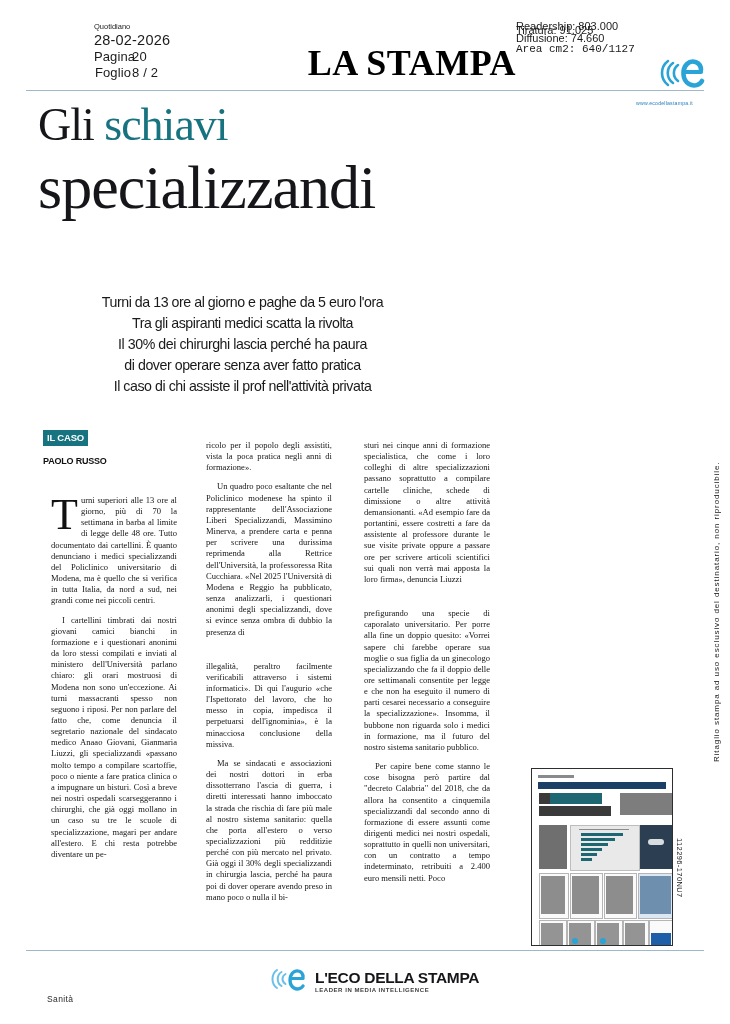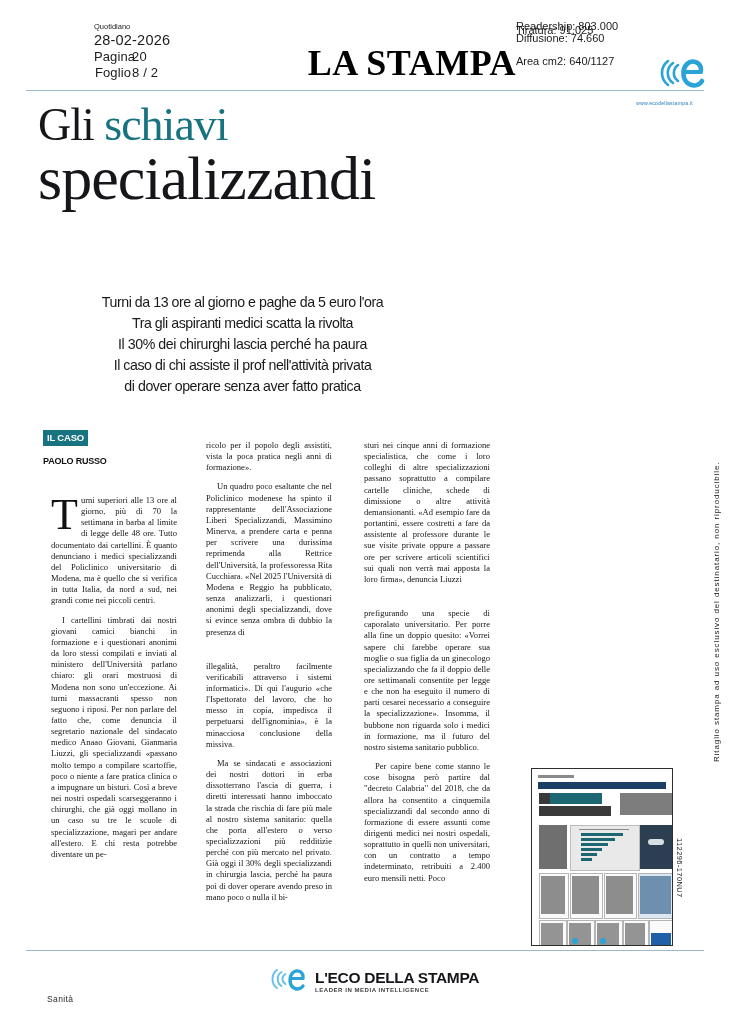--- a/index.html
+++ b/index.html
@@ -74,21 +74,21 @@
     position: absolute;
     left: 490px; top: 0px;
     width: 125px;
     font-size: 11px;
     color: #1b1b1b;
     line-height: 11px;
   }
   .meta-right .tight { position: relative; height: 11px; }
   .meta-right .tight .a { position: absolute; left: 0; top: -1px; }
   .meta-right .tight .b { position: absolute; left: 0; top: 3px; }
-  .meta-right .sp { margin-top: 12px; }
+  .meta-right .sp { margin-top: 0; font-family: Liberation Mono, monospace; }
 
   .eco-mark {
     position: absolute;
     left: 628px; top: 28px;
     width: 52px; height: 46px;
   }
   .eco-mark svg { display: block; }
 
   .eco-url {
     position: absolute;
@@ -108,21 +108,21 @@
   
   .headline {
     position: absolute;
     left: 38px; top: 104px;
     width: 520px;
     font-family: "Liberation Serif", serif;
     color: #16161a;
     line-height: .93;
   }
   .hl-line1 { font-size: 46px; letter-spacing: -1px; }
-  .hl-line2 { font-size: 62px; letter-spacing: -1px; margin-top: 3px; }
+  .hl-line2 { font-size: 62px; letter-spacing: -1px; margin-top: 12px; }
   .hl-accent { color: #17737f; }
 
   
   .subheads {
     position: absolute;
     left: 30px; top: 292px;
     width: 425px;
     text-align: center;
     font-family: Liberation Sans, sans-serif;
     font-size: 14.2px;
@@ -318,22 +318,22 @@
 
   <div class="headline">
     <div class="hl-line1"><span>Gli </span><span class="hl-accent">schiavi</span></div>
     <div class="hl-line2">specializzandi</div>
   </div>
 
   <div class="subheads">
     <div>Turni da 13 ore al giorno e paghe da 5 euro l'ora</div>
     <div>Tra gli aspiranti medici scatta la rivolta</div>
     <div>Il 30% dei chirurghi lascia perché ha paura</div>
+    <div>di dover operare senza aver fatto pratica</div>
     <div>Il caso di chi assiste il prof nell'attività privata</div>
-    <div>di dover operare senza aver fatto pratica</div>
   </div>
 
   <div class="tag">IL CASO</div>
   <div class="byline">PAOLO RUSSO</div>
 
   <div class="col" id="col1">
     <p class="noind"><span class="dropcap">T</span><span>urni superiori alle 13 ore al giorno, più di 70 la settimana in barba al limite di legge delle 48 ore. Tutto documentato dai cartellini. È quanto denunciano i medici specializzandi del Policlinico universitario di Modena, ma è quello che si verifica in tutta Italia, da nord a sud, nei grandi come nei piccoli centri.</span></p>
     <p>I cartellini timbrati dai nostri giovani camici bianchi in formazione e i questionari anonimi da loro stessi compilati e inviati al ministero dell'Università parlano chiaro: gli orari mostruosi di Modena non sono un'eccezione. Ai turni massacranti spesso non seguono i riposi. Per non parlare del fatto che, come denuncia il segretario nazionale del sindacato medico Anaao Giovani, Gianmaria Liuzzi, gli specializzandi «passano molto tempo a compilare scartoffie, poco o niente a fare pratica clinica o a impugnare un bisturi. Così a breve nei nostri ospedali scarseggeranno i chirurghi, che già oggi mollano in un caso su tre le scuole di specializzazione, magari per andare all'estero. E chi resta potrebbe diventare un pe-</p>
   </div>
 

